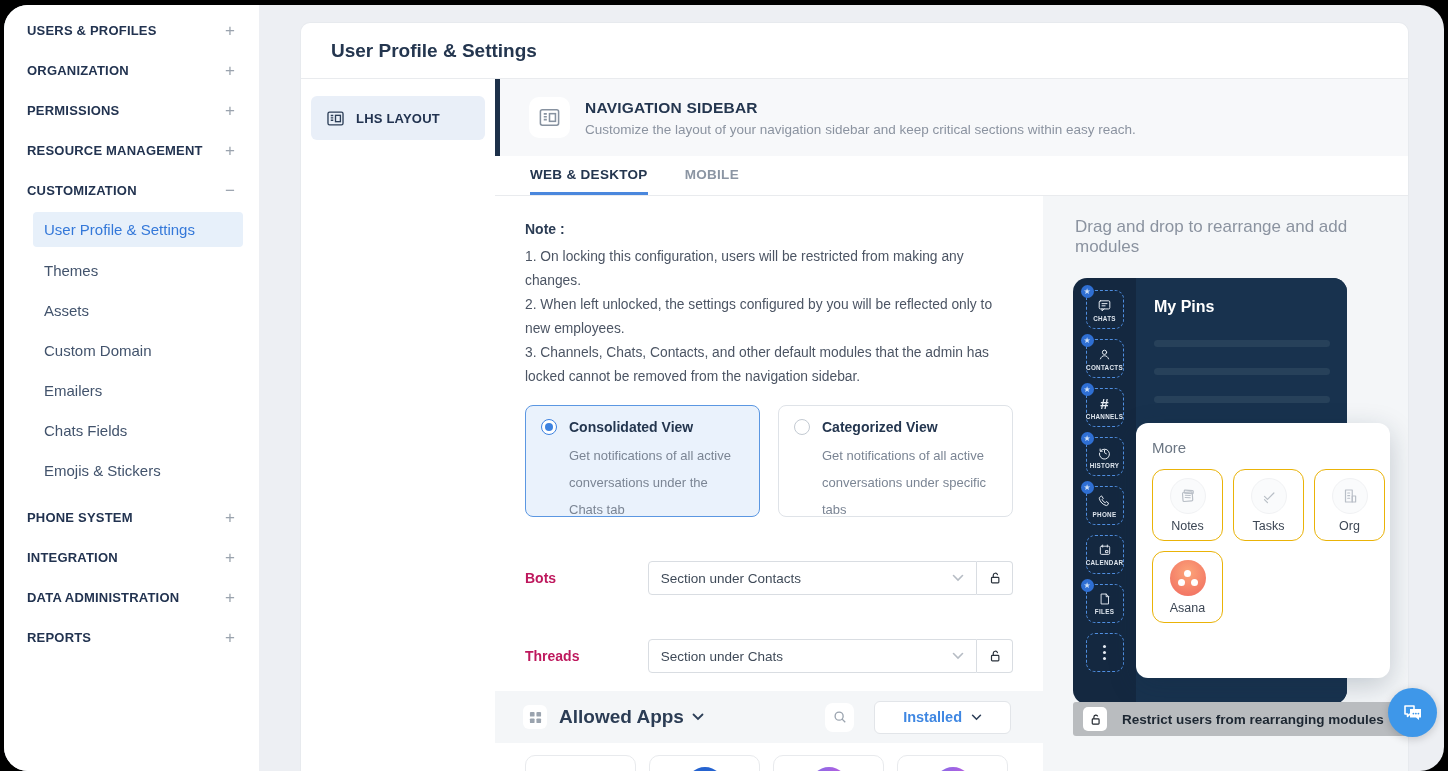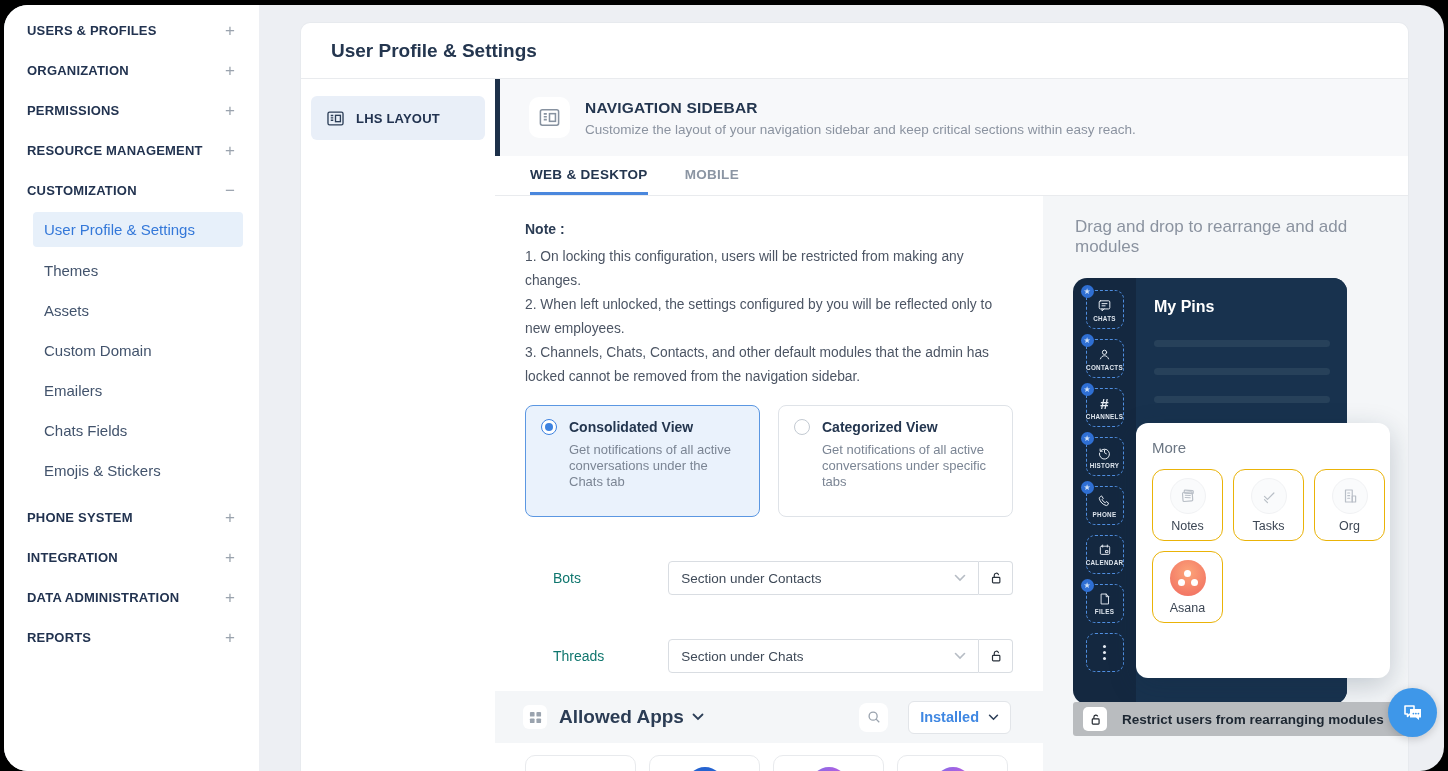--- a/index.html
+++ b/index.html
@@ -48,35 +48,35 @@
   .note-line + .note-line { margin-top:0; }
 
   .view-cards { display:flex; gap:18px; padding:16px 30px 0 30px; }
   .vcard { width:237px; height:112px; border:1px solid #dfe3e8; border-radius:8px; padding:13px 15px; cursor:pointer; background:#fff; }
   .vcard.selected { border:1.5px solid #5b97e2; background:#eaf2fc; }
   .vrow { display:flex; align-items:center; gap:12px; }
   .radio { width:16px; height:16px; border-radius:50%; border:1.5px solid #c3cad2; background:#fff; flex:none; position:relative; }
   .vcard.selected .radio { border-color:#3d82e0; }
   .vcard.selected .radio::after { content:""; position:absolute; left:3px; top:3px; width:8px; height:8px; border-radius:50%; background:#3d82e0; }
   .vtitle { font-size:14px; font-weight:bold; color:#24364f; }
-  .vdesc { font-size:13px; color:#7b8594; line-height:16px; margin:7px 0 0 28px; max-width:180px; }
+  .vdesc { font-size:13px; color:#7b8594; line-height:27px; margin:7px 0 0 28px; max-width:180px; }
 
   .dd-rows { padding:44px 30px 0 30px; }
   .dd-row { display:flex; align-items:center; margin-bottom:44px; }
   .dd-row:last-child { margin-bottom:0; }
-  .dd-label { width:123px; font-size:14px; font-weight:normal; color:#0f766e;margin-left:28px; }
+  .dd-label { width:123px; font-size:14px; font-weight:bold; color:#be185d; }
   .select { width:330px; height:34px; border:1px solid #d9dde2; border-radius:4px 0 0 4px; display:flex; align-items:center; justify-content:space-between; padding:0 12px; font-size:13.5px; color:#3f4a58; background:#fff; cursor:pointer; }
   .lock-btn { width:36px; height:34px; border:1px solid #d9dde2; border-left:none; border-radius:0 4px 4px 0; display:flex; align-items:center; justify-content:center; background:#fff; color:#2a323c; cursor:pointer; }
 
   .apps-strip { margin-top:18px; height:52px; background:#f4f6f8; display:flex; align-items:center; padding:0 32px 0 28px; gap:12px; }
   .gtile { width:24px; height:24px; background:#fff; border-radius:6px; display:flex; align-items:center; justify-content:center; color:#9aa3ae; }
   .apps-title { font-size:19px; font-weight:bold; color:#2b3c54; cursor:pointer; display:flex; align-items:center; gap:8px; }
   .apps-spacer { flex:1; }
   .stile { width:29px; height:29px; background:#fff; border-radius:8px; display:flex; align-items:center; justify-content:center; color:#9aa3ae; cursor:pointer; }
-  .installed { height:33px; margin-left:8px; background:#fff; border:1px solid #e2e5e9; border-radius:6px; display:flex; align-items:center; gap:9px; padding:0 11px; font-size:14.5px; font-weight:bold; color:#3f87e2; cursor:pointer; }
+  .installed { height:33px; margin-left:8px; background:#fff; border:1px solid #e2e5e9; border-radius:6px; display:flex; align-items:center; gap:9px; padding:0 28px; font-size:14.5px; font-weight:bold; color:#3f87e2; cursor:pointer; }
   .installed svg { color:#2c3e57; }
 
   .apps-row { display:flex; gap:13px; padding:12px 30px 0 30px; }
   .app-card { width:111px; height:70px; border:1px solid #e8eaed; border-radius:10px; display:flex; justify-content:center; padding-top:11px; cursor:pointer; background:#fff; }
   .app-ic { width:38px; height:38px; border-radius:50%; display:flex; align-items:center; justify-content:center; }
   .app-ic.box { background:#2563d0; color:#fff; font-weight:bold; font-size:13px; letter-spacing:.2px; }
   .app-ic.clickup { background:linear-gradient(135deg,#7d6ee8 0%,#b35fe0 45%,#fa12e3 60%,#ff8a54 100%); }
   .app-ic.hexagon { background:#fff; }
 
   

